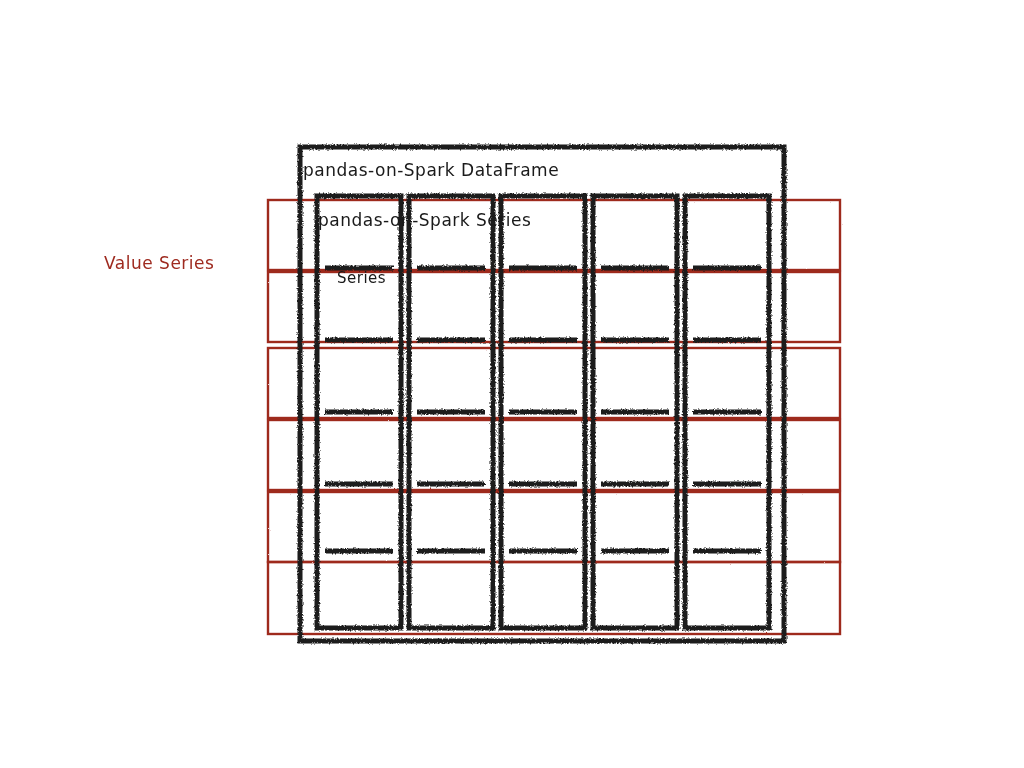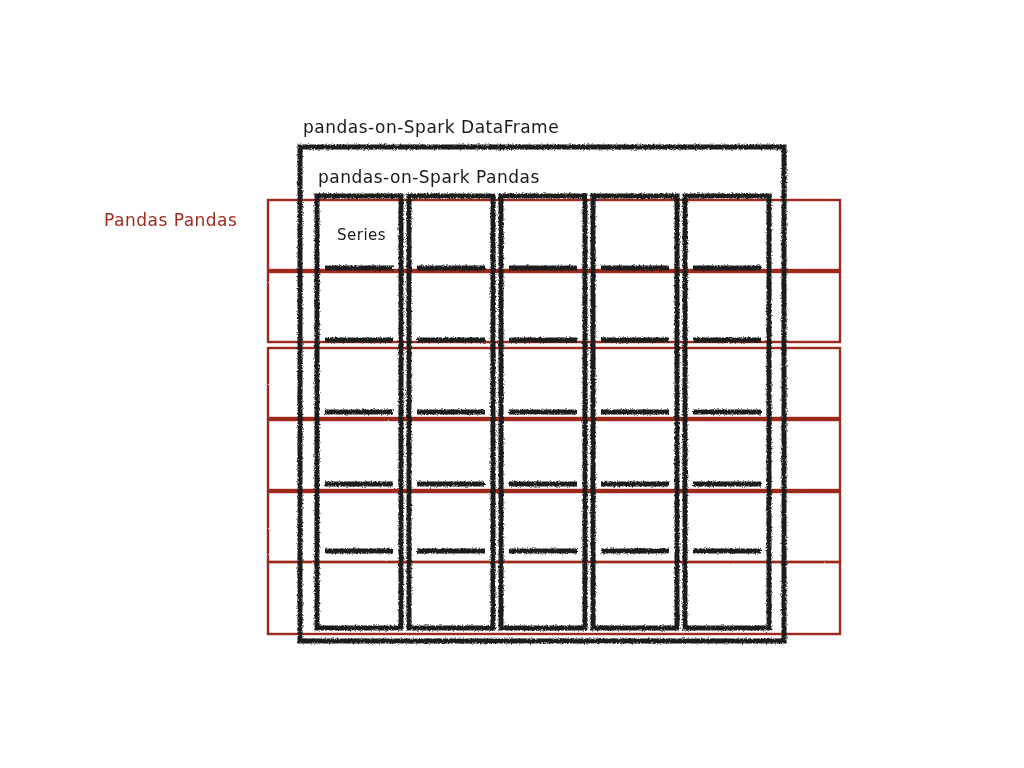--- a/index.html
+++ b/index.html
@@ -20,20 +20,21 @@
     left: 0; top: 0;
     width: 1024px;
     height: 768px;
   }
 
   .label {
     position: absolute;
     white-space: nowrap;
     font-family: "DejaVu Sans", sans-serif;
     letter-spacing: 0.5px;
+    margin-top: 43px;
   }
 
   #label-dataframe {
     left: 303px;
     top: 117px;
     font-size: 17px;
     color: #1a1a1a;
   }
   #label-series {
     left: 318px;
@@ -122,15 +123,15 @@
 
     <line x1="325" y1="551" x2="393" y2="551"></line>
     <line x1="417" y1="551" x2="485" y2="551"></line>
     <line x1="509" y1="551" x2="577" y2="551"></line>
     <line x1="601" y1="551" x2="669" y2="551"></line>
     <line x1="693" y1="551" x2="761" y2="551"></line>
   </g>
 </svg>
 
 <div class="label" id="label-dataframe">pandas-on-Spark DataFrame</div>
-<div class="label" id="label-series">pandas-on-Spark Pandas</div>
-<div class="label" id="label-pandas-series">Pandas Pandas</div>
+<div class="label" id="label-series">pandas-on-Spark Series</div>
+<div class="label" id="label-pandas-series">Value Series</div>
 <div class="label" id="label-value">Series</div>
 
 </body></html>

